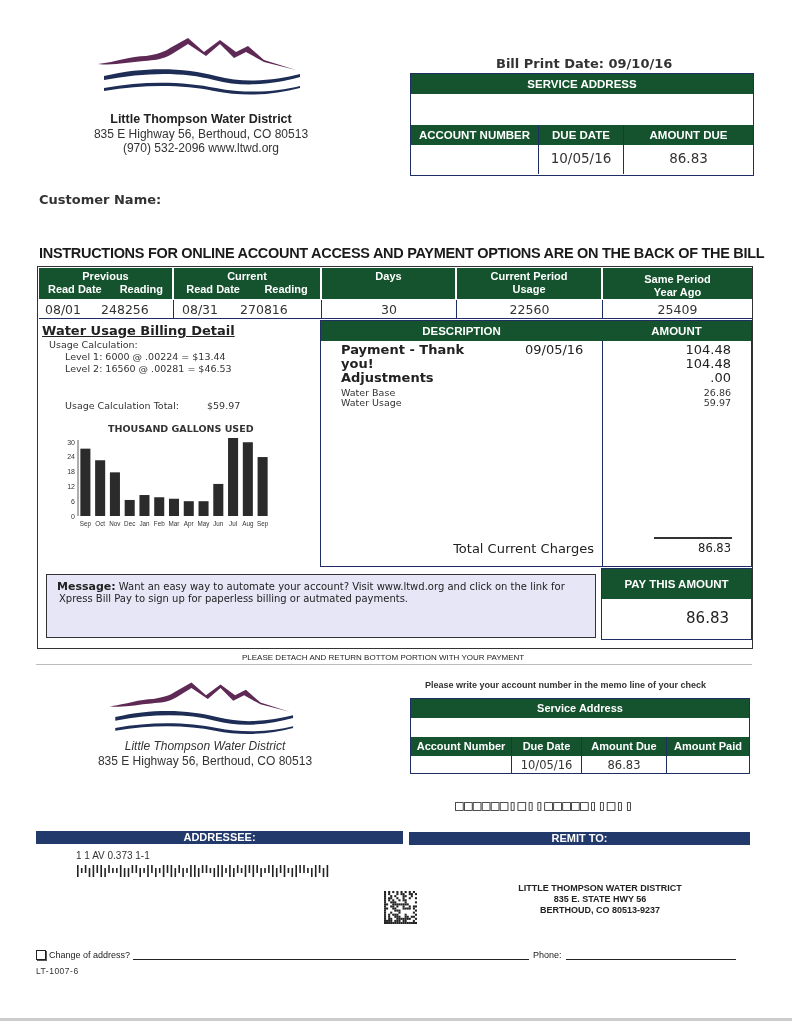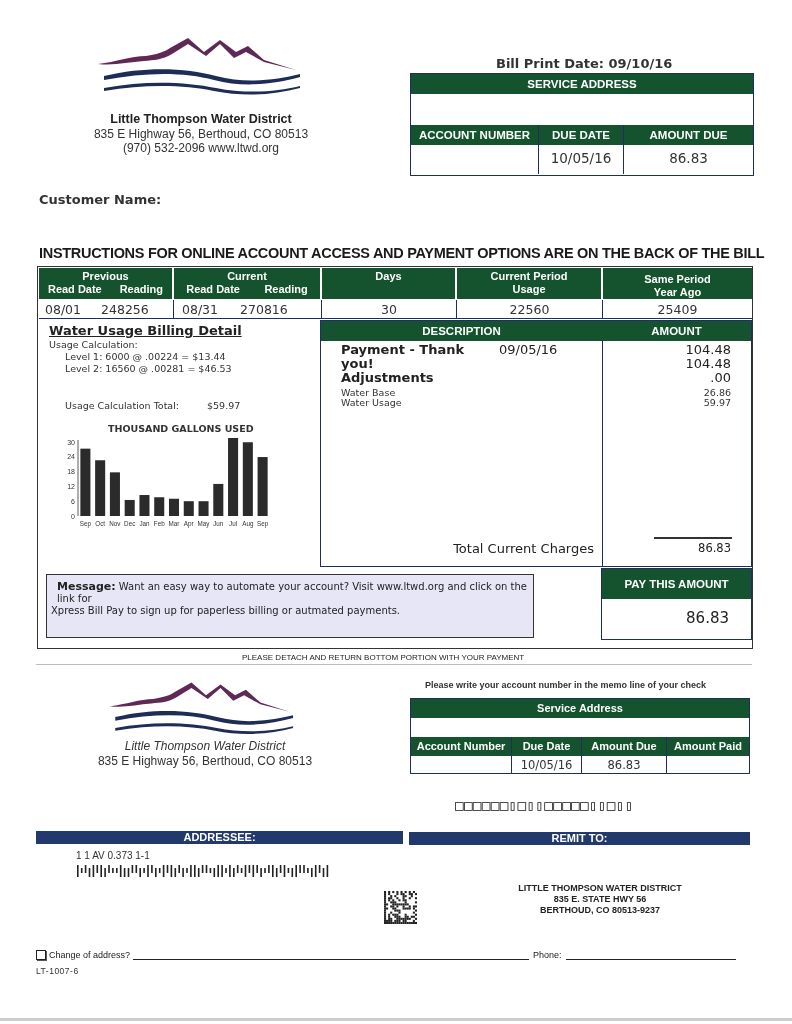--- a/index.html
+++ b/index.html
@@ -28,35 +28,35 @@
   .customer { left: 39px; top: 192px; font-size: 13px; font-weight: bold; color: #333; font-family: "DejaVu Sans", sans-serif; }
 
   .instructions { left: 39px; top: 245px; font-size: 14.5px; font-weight: bold; letter-spacing: -0.3px; color: #1a1a1a; }
 
   
   .frame { left: 37px; top: 266px; width: 716px; height: 383px; border: 1.5px solid #333; }
 
   .reading-hdr { top: 268px; height: 31px; font-size: 11px; font-weight: bold; text-align: center; line-height: 13px; padding-top: 2px; }
   .reading-val { top: 300px; height: 19px; font-size: 12.5px; font-family: "DejaVu Sans", sans-serif; color: #333; line-height: 19px; border-right: 1.5px solid #1f2f63; border-bottom: 1.5px solid #1f2f63; }
 
-  .detail-title { left: 49px; top: 323px; font-size: 13px; font-weight: bold; text-decoration: underline; font-family: "DejaVu Sans", sans-serif; color: #222; }
+  .detail-title { left: 42px; top: 323px; font-size: 13px; font-weight: bold; text-decoration: underline; font-family: "DejaVu Sans", sans-serif; color: #222; }
   .detail-line { font-size: 9.5px; font-family: "DejaVu Sans", sans-serif; color: #333; }
 
   .chart-title { left: 108px; top: 423px; font-size: 9.5px; font-weight: bold; font-family: "DejaVu Sans", sans-serif; color: #333; }
   .chart-svg { left: 58px; top: 434px; width: 220px; height: 100px; }
 
   .desc-box { left: 320px; top: 320px; width: 283px; height: 247px; border: 1.5px solid #1f2f63; }
   .amt-box { left: 602px; top: 320px; width: 150px; height: 247px; border: 1.5px solid #1f2f63; border-left: none; }
   .col-hdr { height: 20px; font-size: 11.5px; font-weight: bold; text-align: center; line-height: 20px; }
   .desc-big { font-size: 13px; font-weight: bold; font-family: "DejaVu Sans", sans-serif; color: #222; line-height: 14px; }
   .desc-small { font-size: 9.5px; font-family: "DejaVu Sans", sans-serif; color: #333; line-height: 10px; }
   .amt-big { font-size: 13px; font-family: "DejaVu Sans", sans-serif; color: #222; line-height: 14px; text-align: right; }
   .amt-small { font-size: 9.5px; font-family: "DejaVu Sans", sans-serif; color: #333; line-height: 10px; text-align: right; margin-left: 8px; }
 
-  .message-box { left: 46px; top: 574px; width: 488px; height: 64px; border: 1.5px solid #333; background: #e6e6f7; padding: 6px 0 0 0; }
+  .message-box { left: 46px; top: 574px; width: 550px; height: 64px; border: 1.5px solid #333; background: #e6e6f7; padding: 6px 0 0 0; }
   .message-box .txt { font-size: 10px; font-family: "DejaVu Sans", sans-serif; color: #222; line-height: 12px; }
   .message-box .lbl { font-weight: bold; font-size: 11px; }
 
   .pay-box { left: 601px; top: 568px; width: 151px; height: 72px; border: 1.5px solid #1f2f63; }
   .pay-box .hdr { height: 30px; font-size: 11.5px; font-weight: bold; text-align: center; line-height: 30px; }
   .pay-box .val { font-size: 15px; font-family: "DejaVu Sans", sans-serif; text-align: right; padding: 10px 22px 0 0; color: #222; }
 
   .detach { left: 242px; top: 653px; font-size: 8px; color: #222; }
   .detach-line { left: 36px; top: 664px; width: 716px; height: 1px; background: #bbb; }
 
@@ -209,21 +209,21 @@
     <text x="175.0769230769231" y="92" text-anchor="middle" font-size="6.3" font-family="Liberation Sans, sans-serif" fill="#333">Jul</text>
     <rect x="184.8246153846154" y="8.24666666666667" width="10.043076923076924" height="73.75333333333333" fill="#2b2b2b"></rect>
     <text x="189.84615384615387" y="92" text-anchor="middle" font-size="6.3" font-family="Liberation Sans, sans-serif" fill="#333">Aug</text>
     <rect x="199.59384615384616" y="23.046666666666667" width="10.043076923076924" height="58.95333333333333" fill="#2b2b2b"></rect>
     <text x="204.6153846153846" y="92" text-anchor="middle" font-size="6.3" font-family="Liberation Sans, sans-serif" fill="#333">Sep</text>
   </svg>
 
 <div class="abs desc-box">
   <div class="col-hdr navy">DESCRIPTION</div>
   <div style="position:relative;padding:2px 0 0 20px;">
-    <div class="desc-big" style="display:flex;">
+    <div class="desc-big" style="display:flex;gap:26px;">
       <span style="width:158px;">Payment - Thank you!</span>
       <span style="font-weight:normal;">09/05/16</span>
     </div>
     <div class="desc-big">Adjustments</div>
     <div class="desc-small" style="margin-top:3px;">Water Base</div>
     <div class="desc-small">Water Usage</div>
   </div>
   <div class="abs" style="right:8px;top:220px;font-size:13px;font-family:'DejaVu Sans',sans-serif;color:#222;">Total Current Charges</div>
 </div>
 <div class="abs amt-box">
@@ -237,21 +237,21 @@
   </div>
   <div class="abs" style="left:52px;top:216px;width:78px;height:1.5px;background:#333;"></div>
   <div class="abs" style="right:20px;top:220px;font-size:11.5px;font-family:'DejaVu Sans',sans-serif;color:#222;">86.83</div>
 </div>
 
 <div class="abs message-box">
   <div class="txt" style="padding-left:10px;">
     <span class="lbl">Message:</span>
     <span>Want an easy way to automate your account?  Visit www.ltwd.org and click on the link for</span>
   </div>
-  <div class="txt" style="padding-left:4px;">Xpress Bill Pay to sign up for paperless billing or autmated payments.</div>
+  <div class="txt" style="padding-left:12px;">Xpress Bill Pay to sign up for paperless billing or autmated payments.</div>
 </div>
 
 <div class="abs pay-box">
   <div class="hdr navy">PAY THIS AMOUNT</div>
   <div class="val">86.83</div>
 </div>
 
 <div class="abs detach">PLEASE DETACH AND RETURN BOTTOM PORTION WITH YOUR PAYMENT</div>
 <div class="abs detach-line"></div>
 

